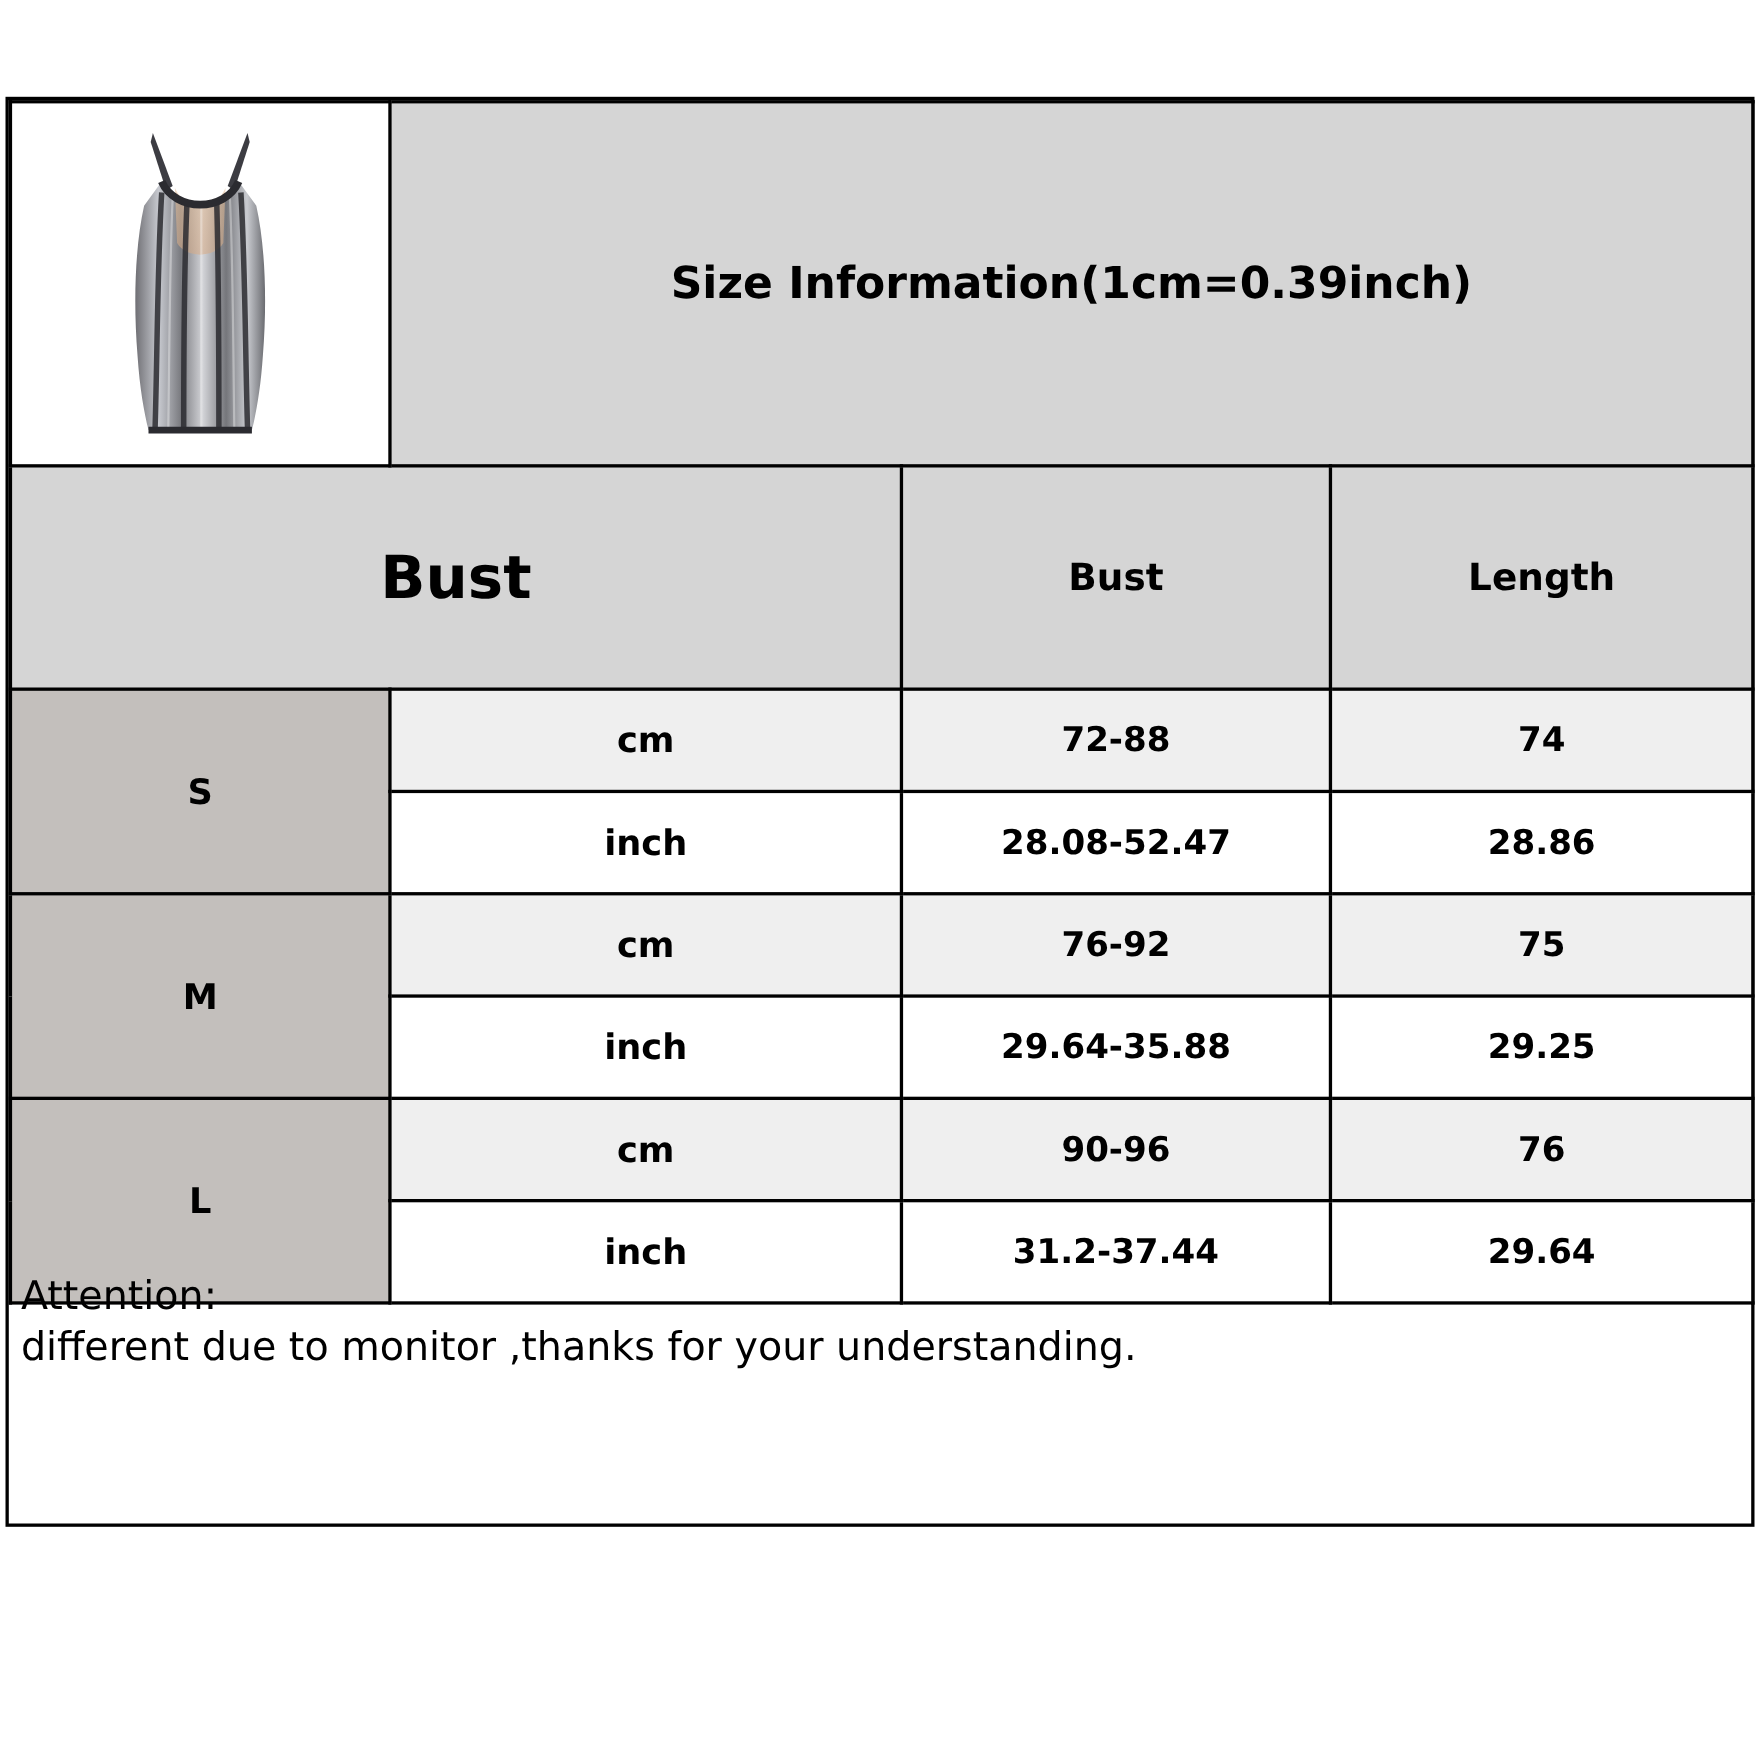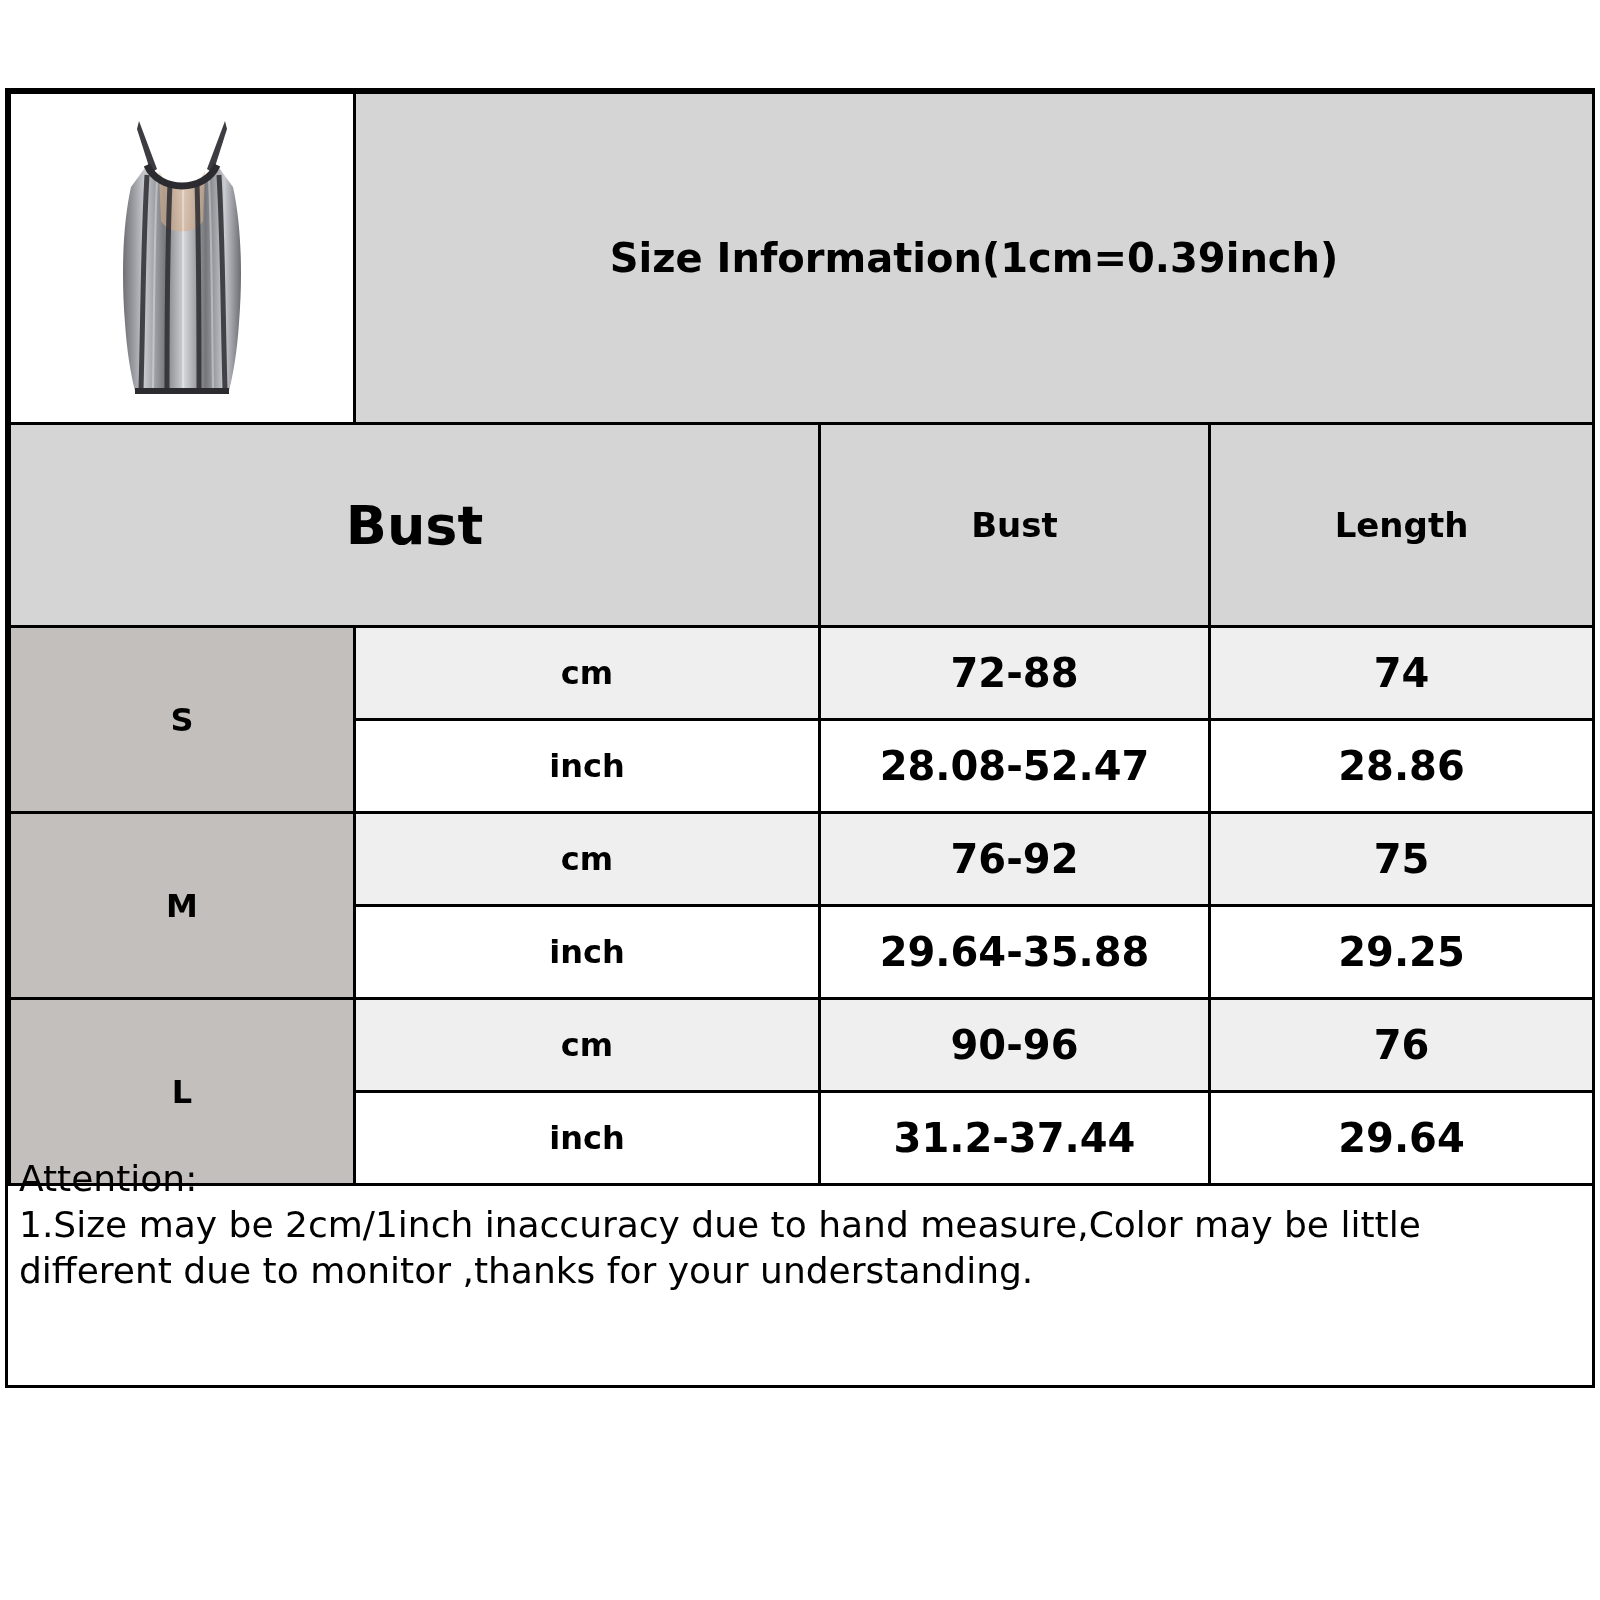--- a/index.html
+++ b/index.html
@@ -100,21 +100,21 @@
   }
   .unit-cell {
     background: #efefef;
     font-size: 32px;
     font-weight: bold;
     height: 90px;
   }
   .unit-cell.alt { background: #ffffff; text-align: center; }
   .val-cell {
     background: #efefef;
-    font-size: 40px;
+    font-size: 31px;
     font-weight: bold;
   }
   .val-cell.alt { background: #ffffff; }
 
   
   .attention {
     position: absolute;
     left: 5px;
     top: 1148px;
     width: 1590px;
@@ -232,17 +232,16 @@
           <td class="unit-cell alt">inch</td>
           <td class="val-cell alt">31.2-37.44</td>
           <td class="val-cell alt">29.64</td>
         </tr>
       </tbody>
     </table>
   </div>
 
   <div class="attention">
     <div>Attention:</div>
-    <div>1.Size may be 2cm/1inch inaccuracy due to hand measure,Color may be little</div>
     <div>different due to monitor ,thanks for your understanding.</div>
   </div>
 
 </div>
 
 </body></html>

